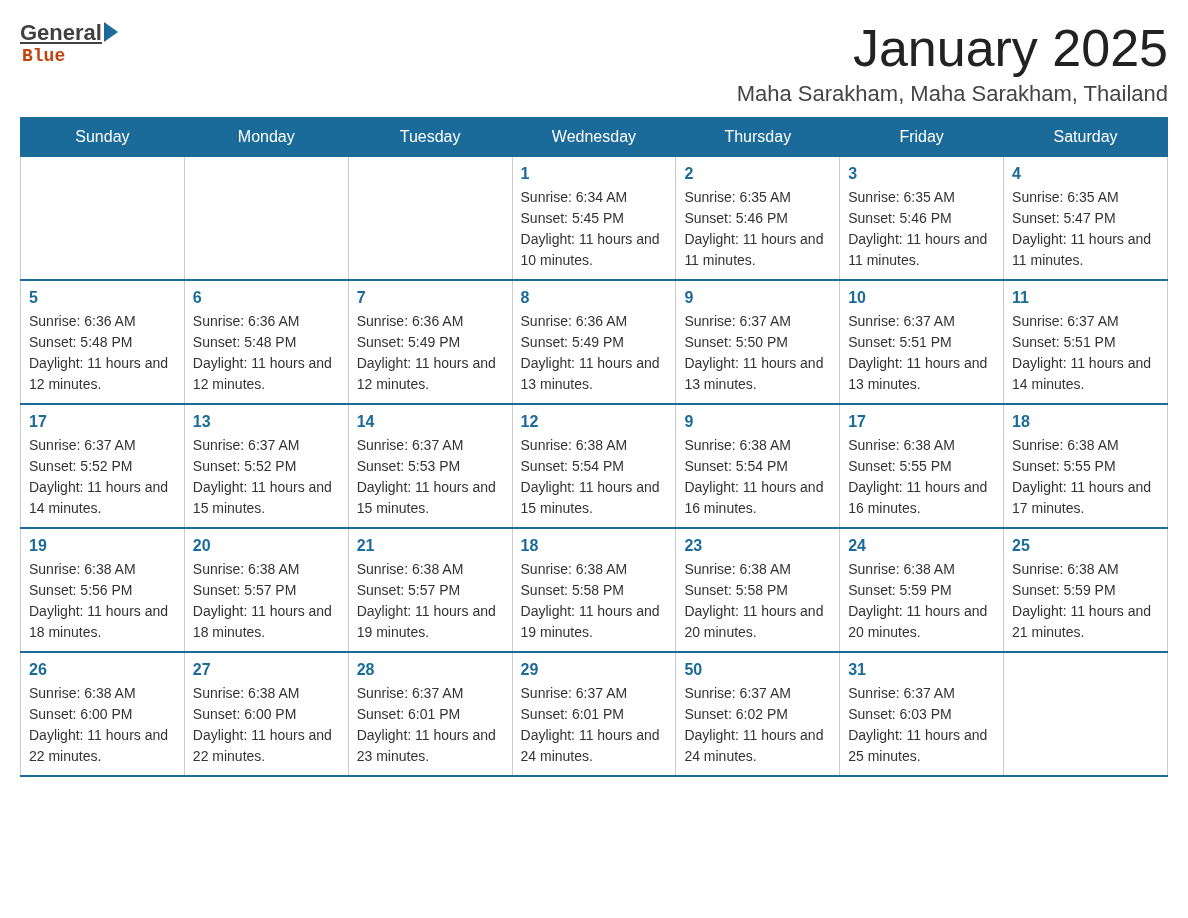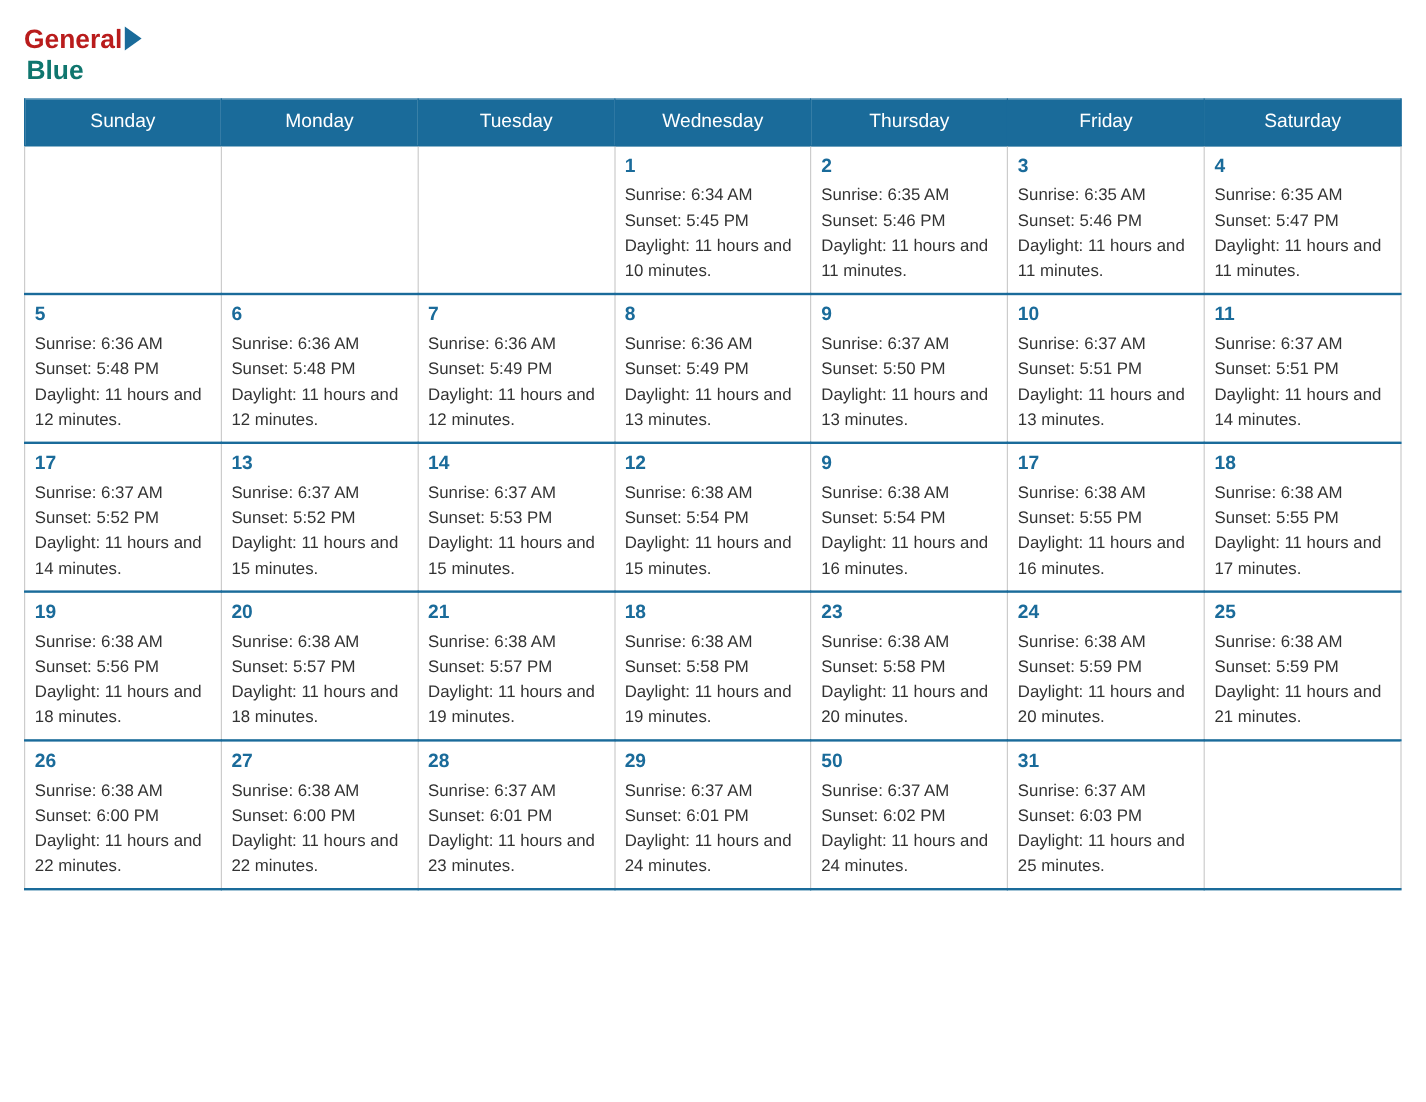--- a/index.html
+++ b/index.html
@@ -21,36 +21,38 @@
       flex-direction: column;
       align-items: flex-start;
     }
     .logo-top {
       display: flex;
       align-items: center;
     }
     .logo-general {
       font-size: 22px;
       font-weight: bold;
-      color: #b91c1c;
+      color: #404040;
+      text-decoration: underline;
     }
     .logo-arrow {
       width: 0;
       height: 0;
       border-left: 14px solid #1a6b9a;
       border-top: 10px solid transparent;
       border-bottom: 10px solid transparent;
       margin-left: 2px;
       margin-top: -2px;
     }
     .logo-blue {
-      font-size: 22px;
+      font-size: 18px;
       font-weight: bold;
-      color: #0f766e;
+      color: #c2410c;
       margin-left: 2px;
+      font-family: Liberation Mono, monospace;
     }
     .title-section {
       text-align: right;
     }
     .month-title {
       font-size: 52px;
       font-weight: normal;
       color: #222;
       line-height: 1.1;
     }
@@ -105,20 +107,24 @@
 </head>
 <body>
 
 <div class="header-section">
   <div class="logo">
     <div class="logo-top">
       <span class="logo-general">General</span>
       <div class="logo-arrow"></div>
     </div>
     <span class="logo-blue">Blue</span>
+  </div>
+  <div class="title-section">
+    <div class="month-title">January 2025</div>
+    <div class="location-title">Maha Sarakham, Maha Sarakham, Thailand</div>
   </div>
 </div>
 
 <table>
   <thead>
     <tr>
     <th>Sunday</th>
         <th>Monday</th>
         <th>Tuesday</th>
         <th>Wednesday</th>

